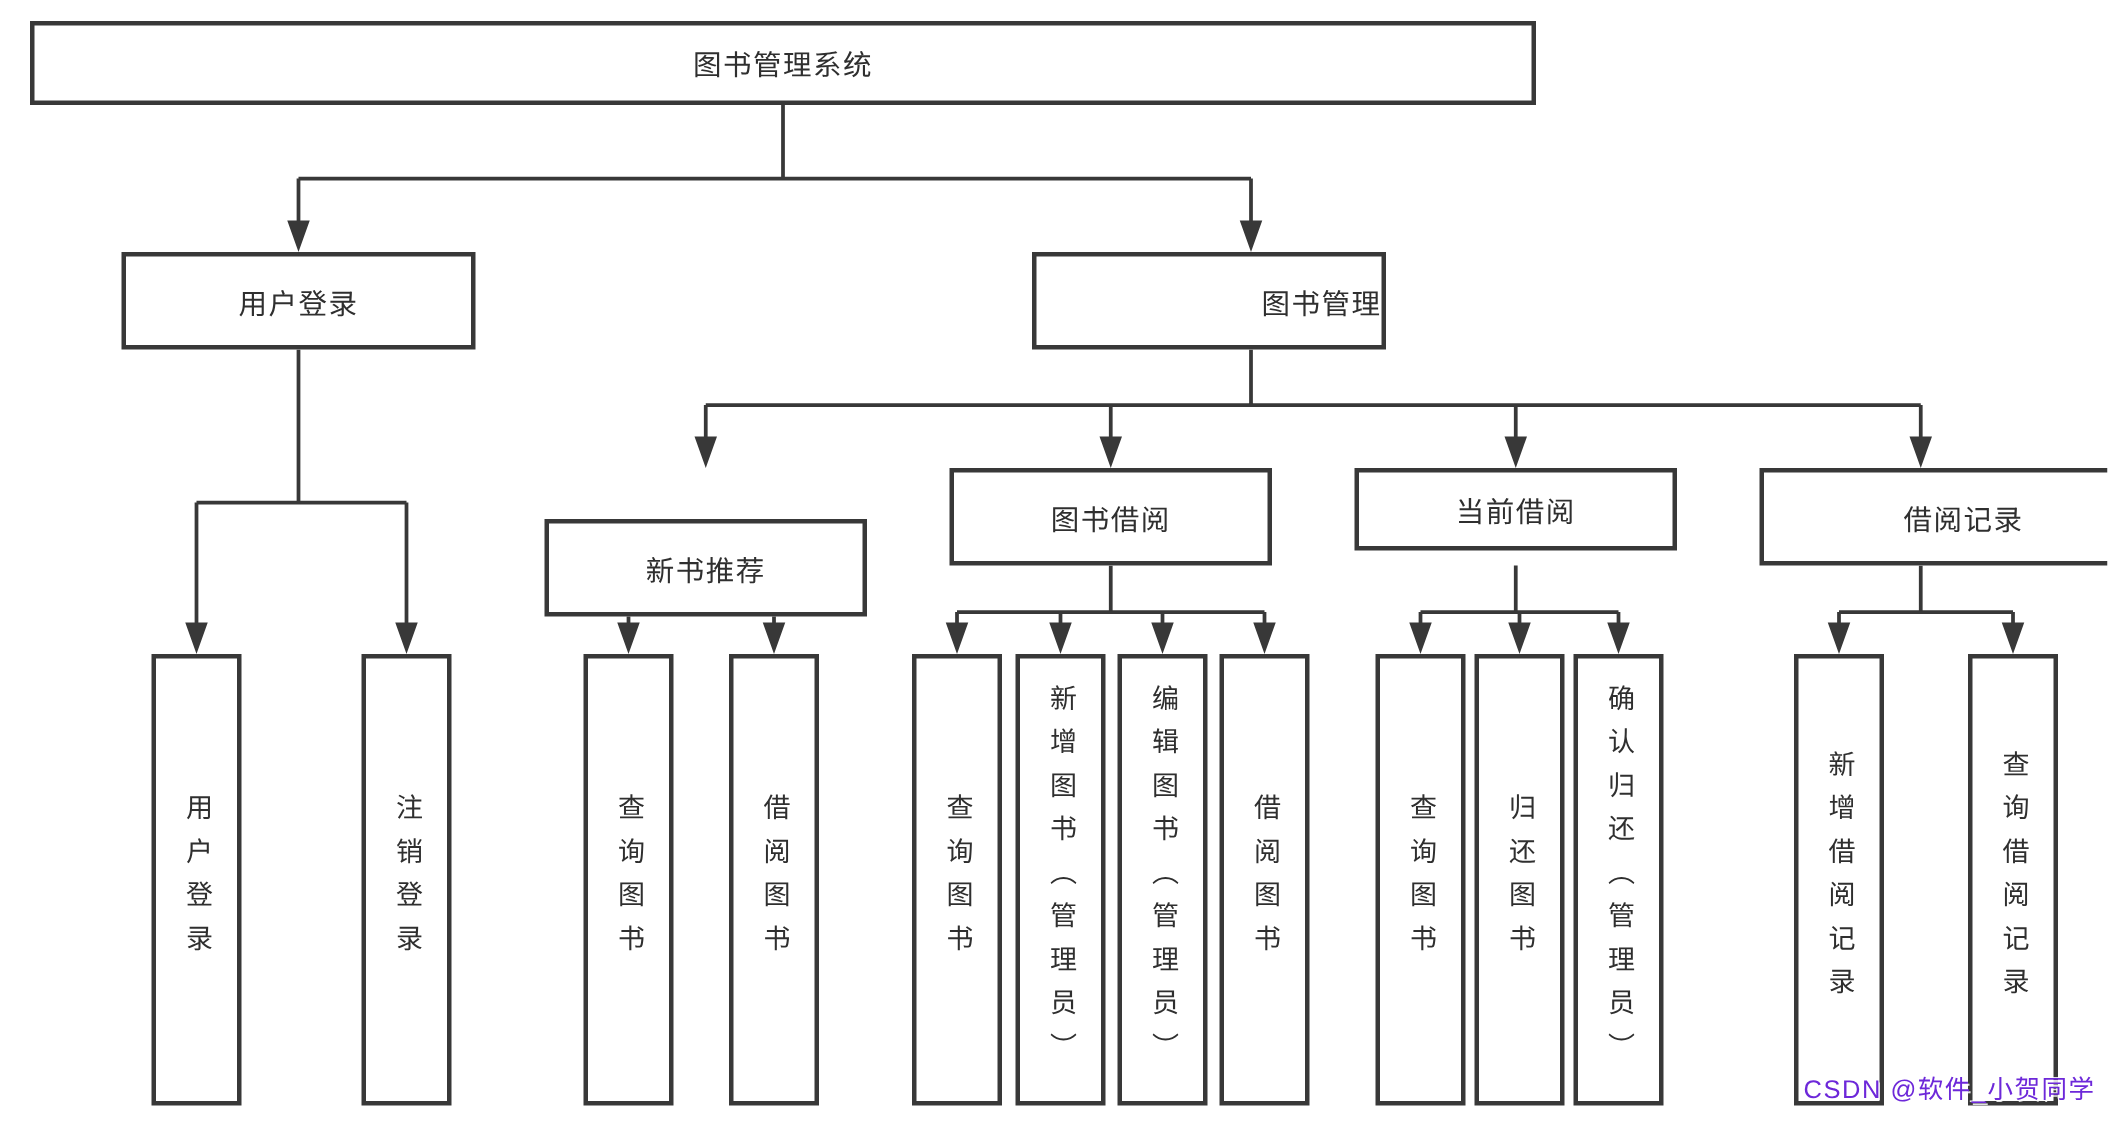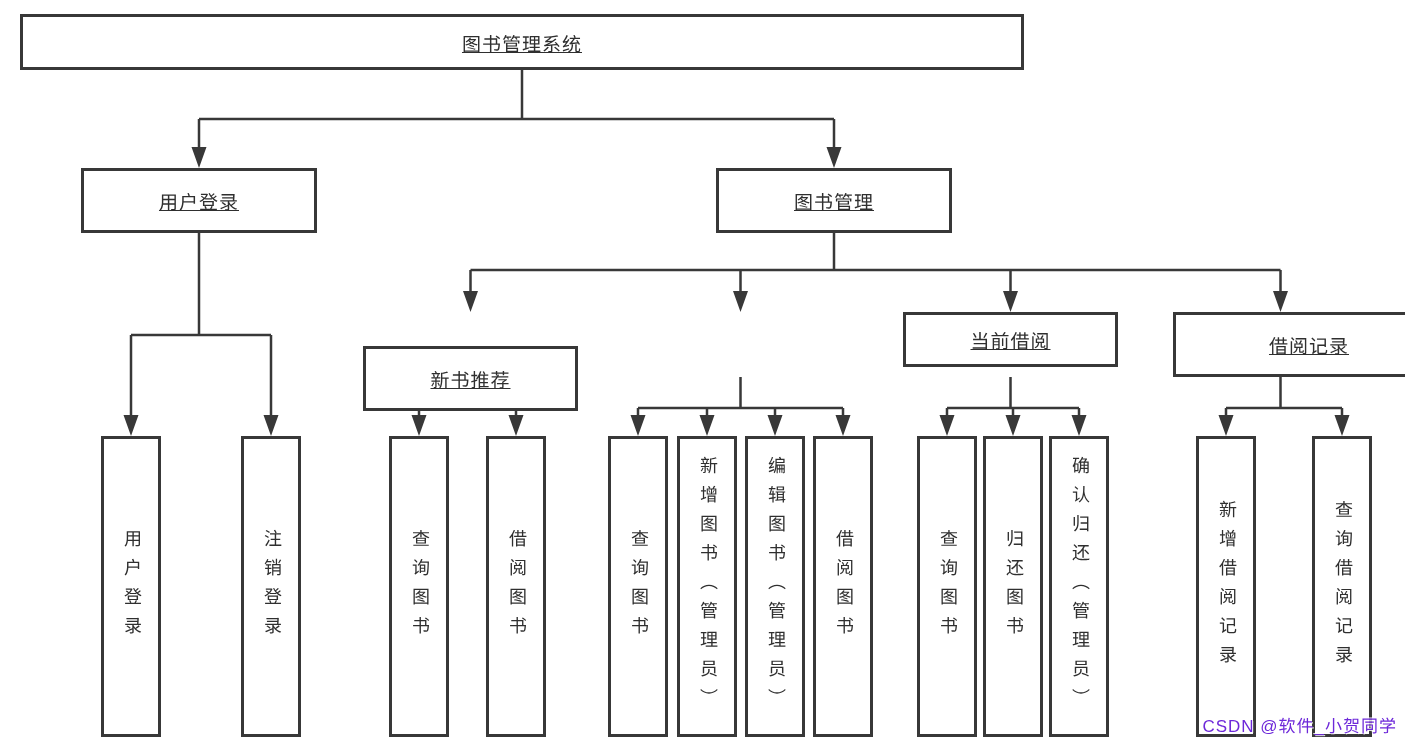--- a/index.html
+++ b/index.html
@@ -3,29 +3,29 @@
 <meta charset="utf-8">
 <style>
   html,body{margin:0;padding:0;background:#ffffff;}
   body{font-family:"Liberation Sans","DejaVu Sans",sans-serif;}
   #canvas{position:relative;width:1405px;height:747px;background:#ffffff;overflow:hidden;}
   #wires{position:absolute;left:0;top:0;width:1405px;height:747px;}
   .box{
     position:absolute;background:#ffffff;border:3px solid #383838;box-sizing:border-box;
     display:flex;align-items:center;justify-content:center;color:#2f2f2f;
   }
-  .h-label{font-size:19px;letter-spacing:1px;white-space:nowrap;text-decoration:underline;}
+  .h-label{font-size:19px;letter-spacing:1px;white-space:nowrap;}
   .leaf .v-label{
     writing-mode:vertical-rl;text-orientation:mixed;
     font-size:18px;letter-spacing:11px;line-height:1;white-space:nowrap;
   }
   
   .root   {left:20px;  top:14px;  width:1004px;height:56px;}
   .lvl2-a {left:81px;  top:168px; width:236px; height:65px;}
-  .lvl2-b {left:716px; top:168px; width:236px; height:65px;}
+  .lvl2-b {left:688px; top:168px; width:236px; height:65px;justify-content:flex-end;}
   .lvl3-a {left:363px; top:312px; width:215px; height:65px;margin-top:34px;}
   .lvl3-b {left:633px; top:312px; width:215px; height:65px;}
   .lvl3-c {left:903px; top:312px; width:215px; height:55px;}
   .lvl3-d {left:1173px;top:312px; width:254px; height:65px;padding-left:18px;}
   .leaf{top:436px;width:60px;height:301px;}
   .c1 {left:101px;} .c2 {left:241px;}
   .c3 {left:389px;} .c4 {left:486px;}
   .c5 {left:608px;} .c6 {left:677px;} .c7 {left:745px;} .c8 {left:813px;}
   .c9 {left:917px;} .c10{left:983px;} .c11{left:1049px;}
   .c12{left:1196px;} .c13{left:1312px;}
@@ -71,20 +71,23 @@
   <div class="box lvl2-a">
     <span class="h-label">用户登录</span>
   </div>
   <div class="box lvl2-b">
     <span class="h-label">图书管理</span>
   </div>
 
   <div class="box lvl3-a">
     <span class="h-label">新书推荐</span>
   </div>
+  <div class="box lvl3-b">
+    <span class="h-label">图书借阅</span>
+  </div>
   <div class="box lvl3-c">
     <span class="h-label">当前借阅</span>
   </div>
   <div class="box lvl3-d">
     <span class="h-label">借阅记录</span>
   </div>
 
   <div class="box leaf c1">
     <span class="v-label">用户登录</span>
   </div>

